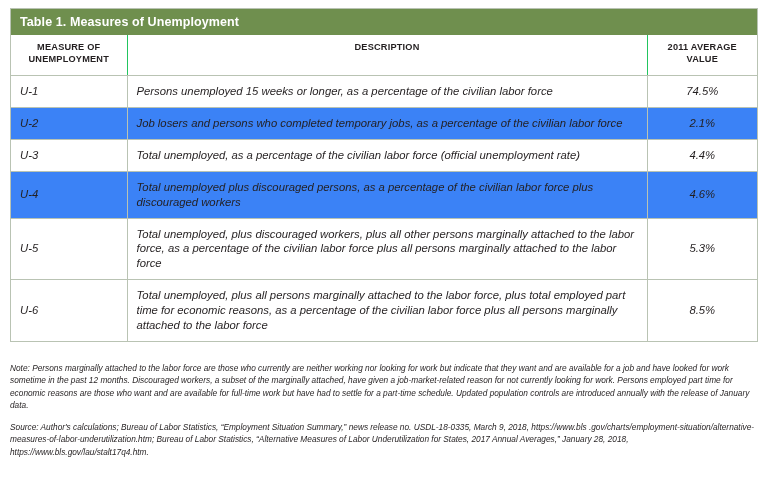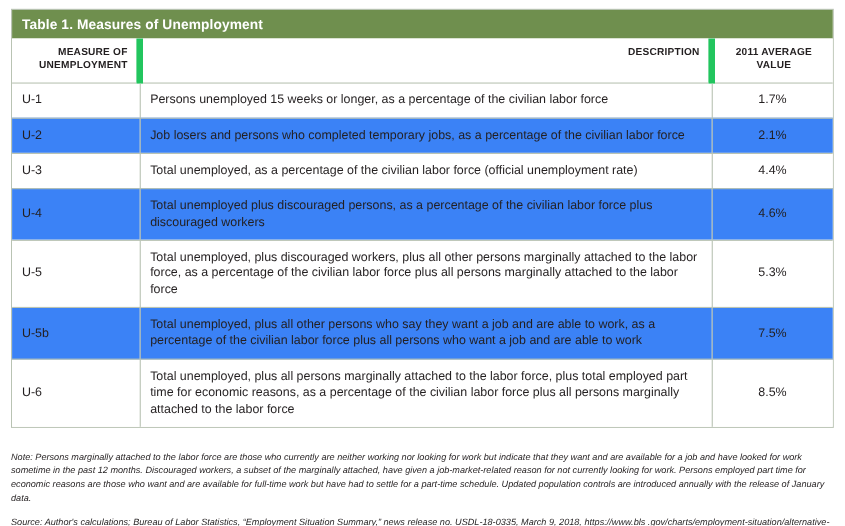--- a/index.html
+++ b/index.html
@@ -40,36 +40,37 @@
     table-layout: fixed;
   }
   col.c1 { width: 116px; }
   col.c2 { width: 520px; }
   col.c3 { width: 110px; }
   thead th {
     background: #ffffff;
     font-size: 9.2px;
     font-weight: bold;
     color: #231f20;
-    text-align: right;
+    text-align: center;
     vertical-align: top;
     padding: 7px 8px 10px 8px;
     border-bottom: 1px solid #b9c3b3;
-    border-right: 6px solid #22c55e;
+    border-right: 1px solid #22c55e;
     letter-spacing: 0.2px;
     line-height: 1.25;
   }
   thead th.last { border-right: none; text-align: center; }
   tbody td {
     font-size: 11.3px;
     vertical-align: middle;
     padding: 8px 9px;
     border-bottom: 1px solid #b9c3b3;
     border-right: 1px solid #b9c3b3;
     line-height: 1.32;
+    font-style: italic;
   }
   tbody tr:last-child td { border-bottom: none; }
   tbody td.val { border-right: none; text-align: center; }
   tbody td.code { white-space: nowrap; }
   tbody tr.shade td { background: #3b82f6; }
   tbody tr.plain td { background: #ffffff; }
   .notes {
     margin-top: 20px;
     font-size: 8.3px;
     font-style: italic;
@@ -105,21 +106,21 @@
         <tr>
           <th>MEASURE OF UNEMPLOYMENT</th>
           <th>DESCRIPTION</th>
           <th class="last">2011 AVERAGE VALUE</th>
         </tr>
       </thead>
       <tbody>
         <tr class="plain">
           <td class="code">U-1</td>
           <td>Persons unemployed 15 weeks or longer, as a percentage of the civilian labor force</td>
-          <td class="val">1.7%</td>
+          <td class="val">74.5%</td>
         </tr>
         <tr class="shade">
           <td class="code">U-2</td>
           <td>Job losers and persons who completed temporary jobs, as a percentage of the civilian labor force</td>
           <td class="val">2.1%</td>
         </tr>
         <tr class="plain">
           <td class="code">U-3</td>
           <td>Total unemployed, as a percentage of the civilian labor force (official unemployment rate)</td>
           <td class="val">4.4%</td>
@@ -127,25 +128,20 @@
         <tr class="shade">
           <td class="code">U-4</td>
           <td>Total unemployed plus discouraged persons, as a percentage of the civilian labor force plus discouraged workers</td>
           <td class="val">4.6%</td>
         </tr>
         <tr class="plain">
           <td class="code">U-5</td>
           <td>Total unemployed, plus discouraged workers, plus all other persons marginally attached to the labor force, as a percentage of the civilian labor force plus all persons marginally attached to the labor force</td>
           <td class="val">5.3%</td>
         </tr>
-        <tr class="shade">
-          <td class="code">U-5b</td>
-          <td>Total unemployed, plus all other persons who say they want a job and are able to work, as a percentage of the civilian labor force plus all persons who want a job and are able to work</td>
-          <td class="val">7.5%</td>
-        </tr>
         <tr class="plain">
           <td class="code">U-6</td>
           <td>Total unemployed, plus all persons marginally attached to the labor force, plus total employed part time for economic reasons, as a percentage of the civilian labor force plus all persons marginally attached to the labor force</td>
           <td class="val">8.5%</td>
         </tr>
       </tbody>
     </table>
   </div>
 
   <div class="notes">Note: Persons marginally attached to the labor force are those who currently are neither working nor looking for work but indicate that they want and are available for a job and have looked for work sometime in the past 12 months. Discouraged workers, a subset of the marginally attached, have given a job-market-related reason for not currently looking for work. Persons employed part time for economic reasons are those who want and are available for full-time work but have had to settle for a part-time schedule. Updated population controls are introduced annually with the release of January data.</div>

